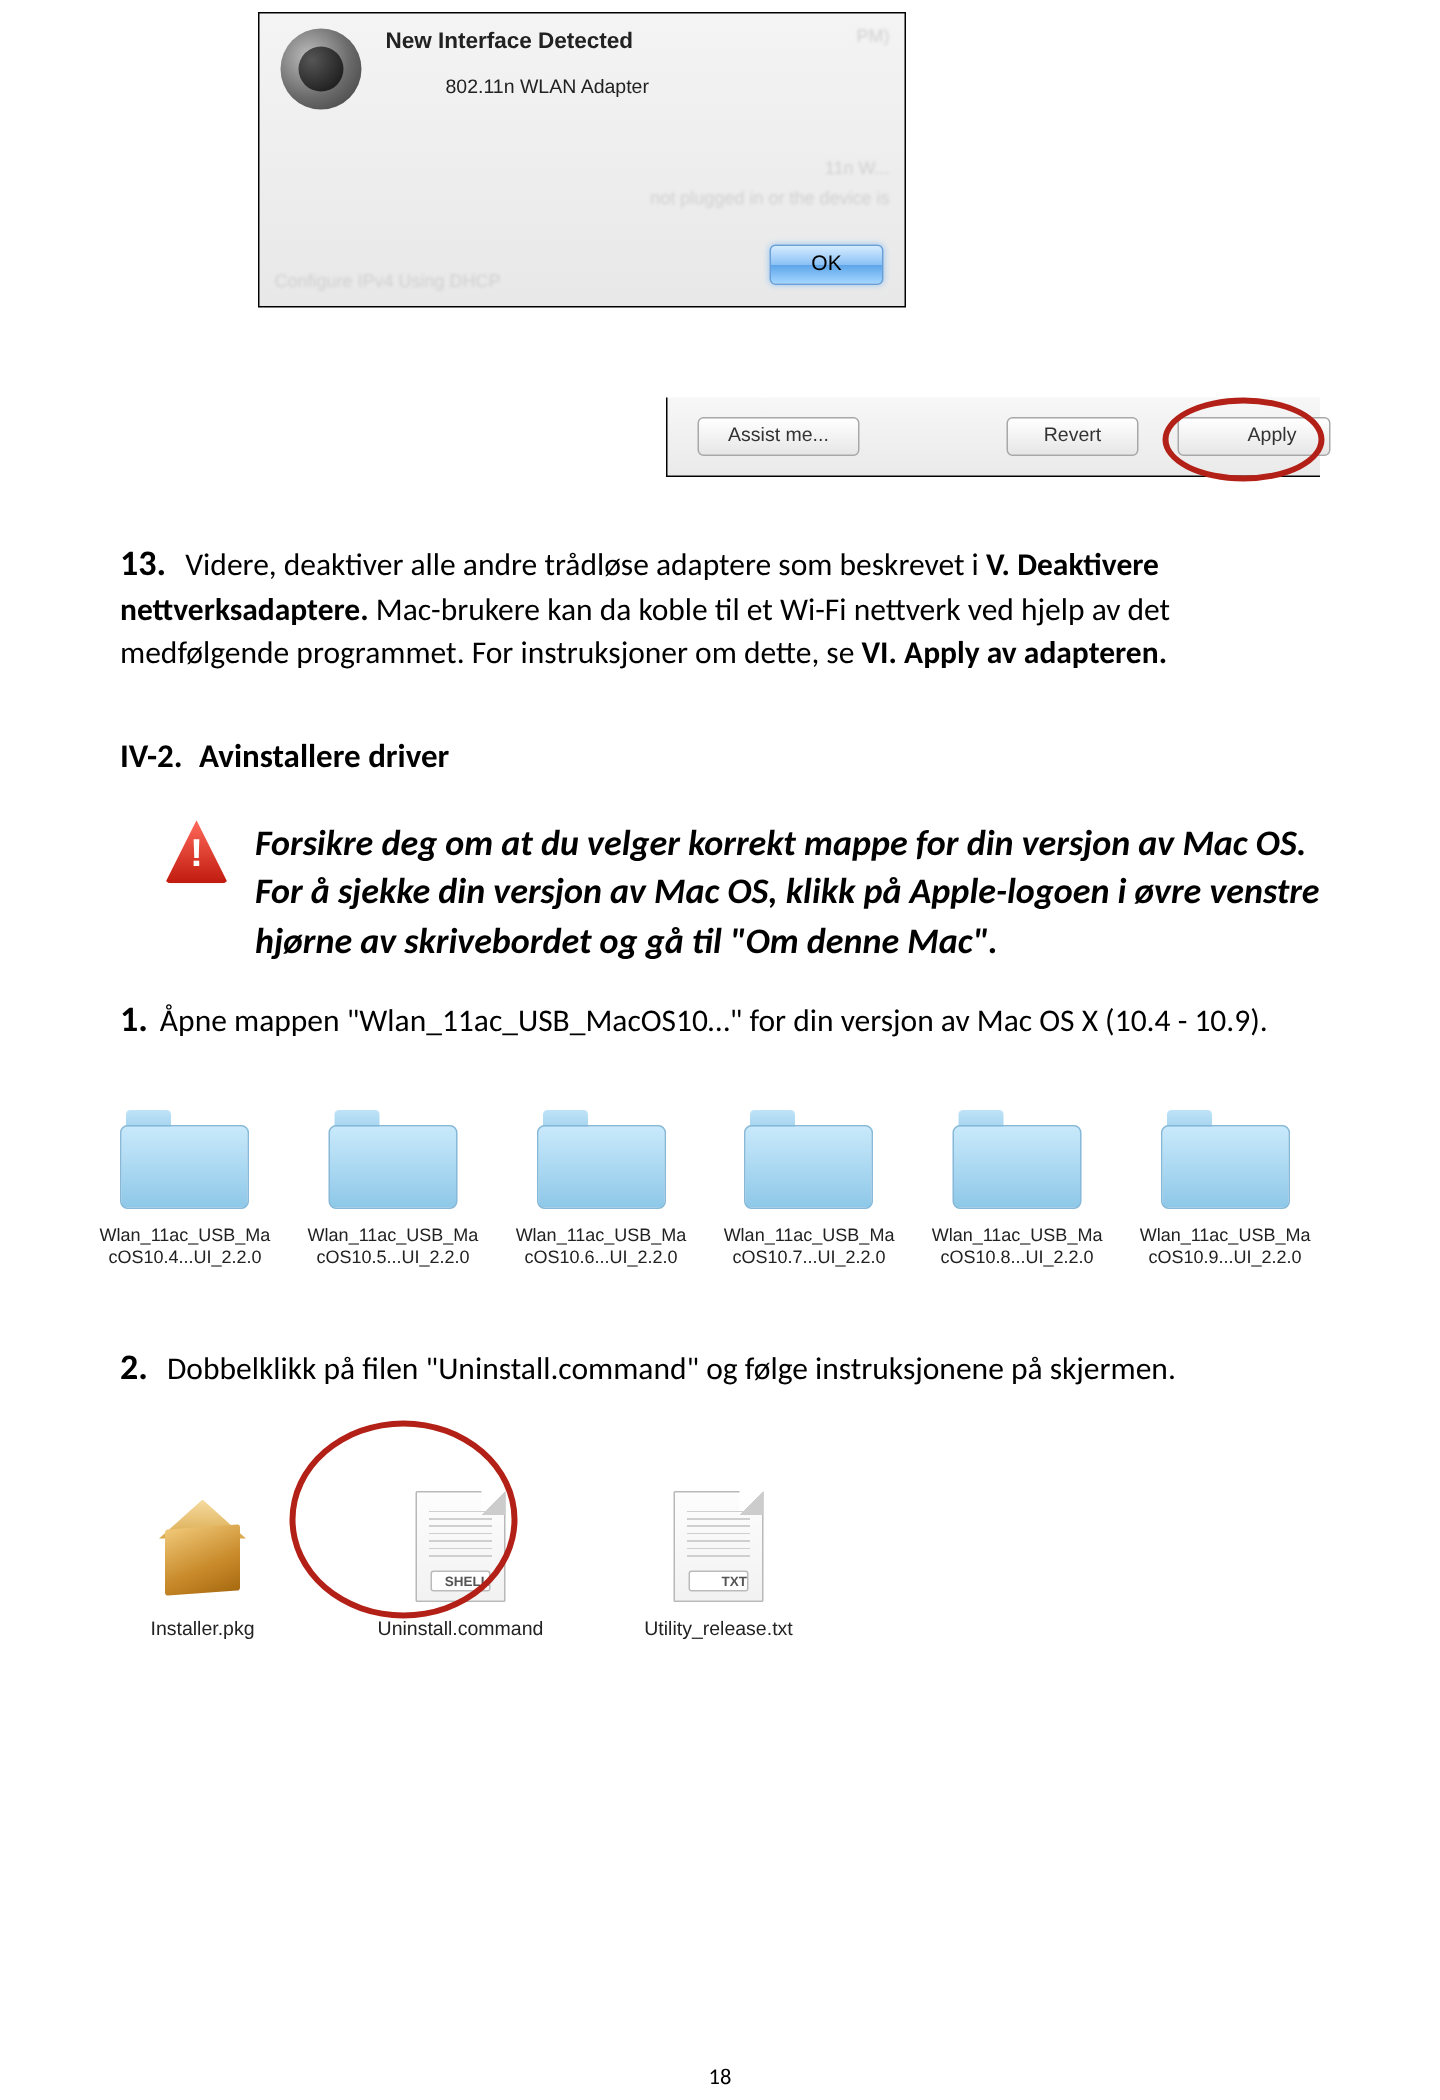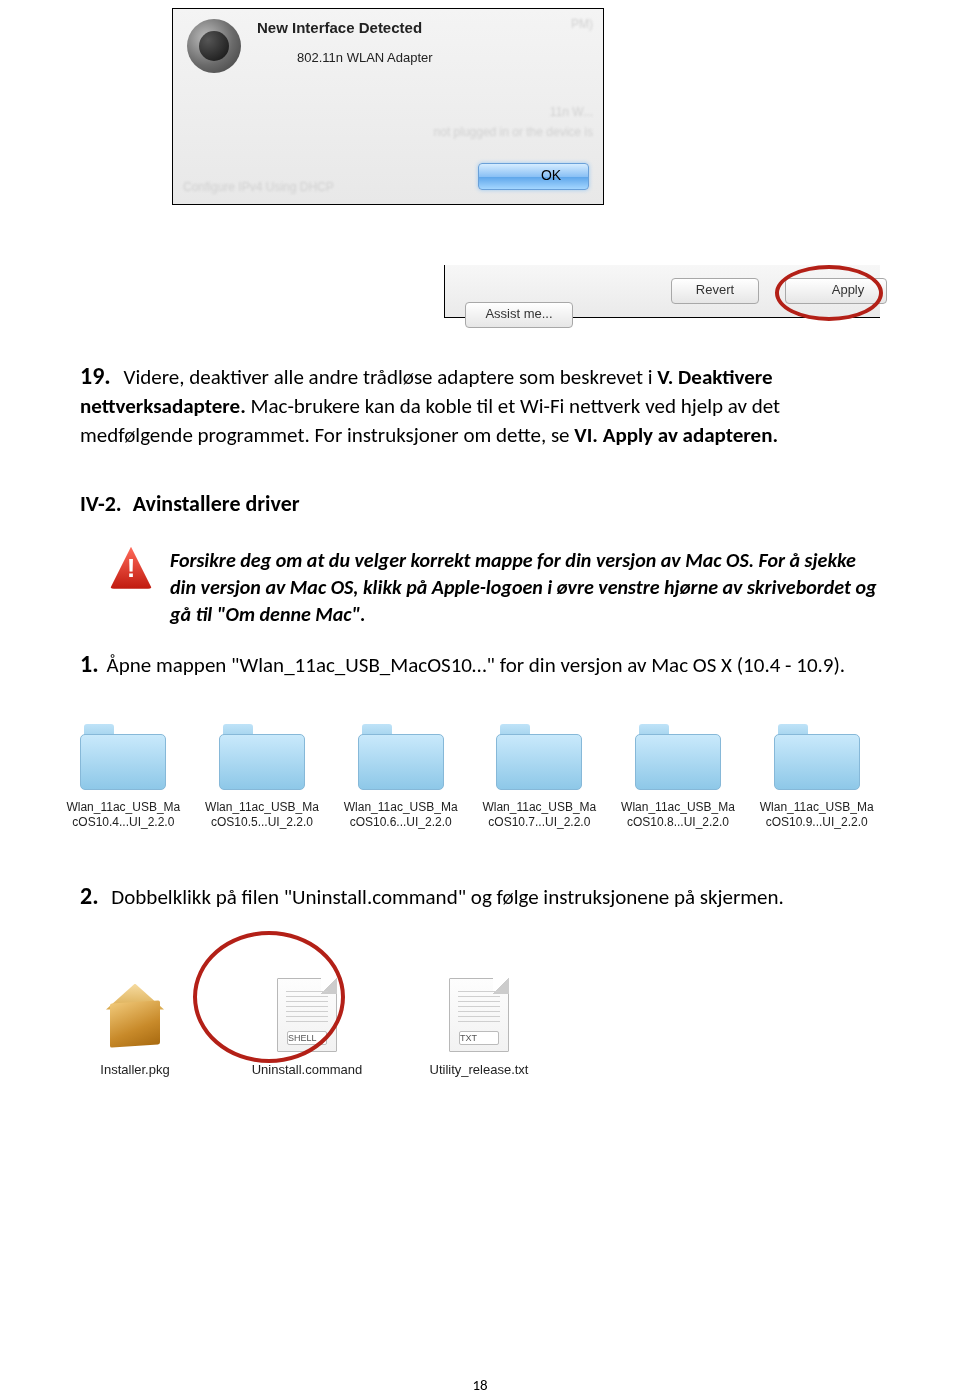--- a/index.html
+++ b/index.html
@@ -7,59 +7,59 @@
   
   .dialog{width:430px;height:195px;margin:8px 0 0 92px;border:1px solid #000;background:linear-gradient(#f4f4f4,#e8e8e8);position:relative;font-family:"Lucida Grande",Arial,sans-serif;color:#222;}
   .dialog .blurbg{position:absolute;inset:0;overflow:hidden;}
   .dialog .blurline{position:absolute;color:#d0d0d0;font-size:12px;white-space:nowrap;filter:blur(1.2px);}
   .dialog .gear{position:absolute;left:14px;top:10px;width:54px;height:54px;border-radius:50%;background:radial-gradient(circle at 35% 35%,#bdbdbd 0%,#6a6a6a 55%,#3a3a3a 100%);}
   .dialog .gear::before{content:"";position:absolute;inset:12px;border-radius:50%;background:radial-gradient(circle at 30% 30%,#555,#111);}
   .dialog-body{position:absolute;left:84px;top:10px;right:14px;}
   .dialog-title{font-weight:bold;font-size:15px;margin-bottom:6px;}
   .dialog-line{font-size:13px;line-height:1.3;}
   .dialog-device{font-size:13px;margin:14px 0 14px 40px;}
-  .dialog-ok{position:absolute;right:14px;bottom:14px;width:74px;height:25px;border-radius:4px;border:1px solid #6aa0d8;background:linear-gradient(#d5ecff,#8bc1f5 50%,#5da5ea 51%,#a4d6ff);color:#000;font-size:14px;text-align:center;line-height:23px;box-shadow:0 0 4px #9cc9f2;padding-left:35px;}
+  .dialog-ok{position:absolute;right:14px;bottom:14px;width:74px;height:25px;border-radius:4px;border:1px solid #6aa0d8;background:linear-gradient(#d5ecff,#8bc1f5 50%,#5da5ea 51%,#a4d6ff);color:#000;font-size:14px;text-align:center;line-height:23px;box-shadow:0 0 4px #9cc9f2;}
   
   .applybar{position:relative;width:435px;height:52px;margin:60px 0 42px auto;border:1px solid #000;border-top:none;border-right:none;background:linear-gradient(#f7f7f7,#eaeaea);}
   .applybar .btn{position:absolute;top:13px;height:24px;border-radius:4px;border:1px solid #a8a8a8;background:linear-gradient(#ffffff,#e6e6e6);font-size:13px;color:#333;text-align:center;line-height:22px;font-family:"Lucida Grande",Arial,sans-serif;}
-  .assist{left:20px;width:106px;margin-top:24px;}
+  .assist{left:20px;width:106px;}
   .revert{left:226px;width:86px;}
   .apply{left:340px;width:76px;padding-left:24px;}
   .circle-red{position:absolute;border:4px solid #b32017;border-radius:50%;pointer-events:none;}
   .apply-circle{left:330px;top:0px;width:100px;height:48px;}
   
   .step{font-size:21px;line-height:1.35;margin:0 0 24px 0;}
   .step .num{font-weight:bold;font-size:24px;margin-right:8px;}
   .step b, .step-bold{font-weight:bold;}
   .section{font-size:22px;line-height:1.35;margin:40px 0 28px 0;}
   .section .num{font-weight:bold;margin-right:6px;}
   .section .title{font-weight:bold;}
   .warnrow{display:flex;gap:18px;margin:10px 0 20px 30px;}
   .warn-icon{width:42px;height:42px;flex:none;position:relative;}
   .warn-tri{position:absolute;inset:0;background:linear-gradient(#ff6a5a,#c01a0e);clip-path:polygon(50% 0,100% 100%,0 100%);border-radius:4px;}
   .warn-tri::after{content:"!";position:absolute;left:0;right:0;top:6px;text-align:center;color:#fff;font-weight:bold;font-size:26px;font-family:Arial;}
-  .warn-text{font-style:italic;font-weight:bold;font-size:20px;line-height:1.35;}
+  .warn-text{font-style:italic;font-weight:bold;font-size:24px;line-height:1.35;}
   
   .folders{display:flex;gap:12px;margin:44px 0 28px -20px;}
   .folder{width:134px;text-align:center;font-family:"Lucida Grande",Arial,sans-serif;font-size:12px;color:#222;}
   .folder-icon{width:86px;height:66px;margin:0 auto 10px;position:relative;}
   .folder-icon::before{content:"";position:absolute;left:4px;top:0;width:30px;height:12px;border-radius:3px 3px 0 0;background:linear-gradient(#bfe3f8,#a5d4ee);}
   .folder-icon::after{content:"";position:absolute;left:0;top:10px;right:0;bottom:0;border-radius:5px;background:linear-gradient(#c9e9fb,#8ec8e8);border:1px solid #86b8d8;}
   .folder-label{line-height:1.25;white-space:pre-line;}
   
   .files{display:flex;gap:42px;margin:24px 0 0 -10px;align-items:flex-end;position:relative;height:140px;}
   .file{width:130px;text-align:center;font-family:"Lucida Grande",Arial,sans-serif;font-size:13px;color:#222;position:relative;}
   .file-label{margin-top:10px;}
   .icon-installer{width:70px;height:70px;margin:0 auto;position:relative;}
   .icon-installer .box{position:absolute;left:10px;top:20px;width:50px;height:44px;background:linear-gradient(160deg,#f0c878 0%,#c88a2a 60%,#a86a10 100%);transform:skewY(-4deg);border-radius:2px;}
   .icon-installer .flap{position:absolute;left:6px;top:2px;width:58px;height:26px;background:linear-gradient(#f6dba0,#d9a94d);clip-path:polygon(0 100%,50% 0,100% 100%);}
   .icon-doc{width:58px;height:72px;margin:0 auto;background:linear-gradient(#fdfdfd,#f2f2f2);border:1px solid #b8b8b8;position:relative;border-radius:1px;}
   .icon-doc::before{content:"";position:absolute;right:-1px;top:-1px;width:16px;height:16px;background:linear-gradient(135deg,#fff 49%,#ccc 50%);}
   .icon-doc .lines{position:absolute;left:8px;right:8px;top:12px;bottom:28px;background:repeating-linear-gradient(#cfcfcf 0,#cfcfcf 1px,transparent 1px,transparent 5px);}
-  .icon-doc .tag{position:absolute;left:0;right:0;bottom:6px;text-align:left;font-size:9px;font-weight:normal;color:#555;background:#fff;border:1px solid #bbb;width:38px;margin:0 auto;border-radius:2px;padding:1px 0;}
+  .icon-doc .tag{position:absolute;left:0;right:0;bottom:6px;text-align:right;font-size:9px;font-weight:bold;color:#555;background:#fff;border:1px solid #bbb;width:38px;margin:0 auto;border-radius:2px;padding:1px 0;}
   .uninstall-circle{left:123px;top:-6px;width:144px;height:124px;}
   .pagenum{position:absolute;bottom:14px;left:0;right:0;text-align:center;font-size:15px;}
 </style>
 </head>
 <body>
 
 <div class="page">
 
   <div class="dialog">
     <div class="blurbg">
@@ -77,21 +77,21 @@
   </div>
 
   <div class="applybar">
     <div class="btn assist">Assist me...</div>
     <div class="btn revert">Revert</div>
     <div class="btn apply">Apply</div>
     <div class="circle-red apply-circle"></div>
   </div>
 
   <p class="step">
-    <span class="num">19.</span>
+    <span class="num">13.</span>
     <span>Videre, deaktiver alle andre trådløse adaptere som beskrevet i </span>
     <b>V. Deaktivere nettverksadaptere.</b>
     <span> Mac-brukere kan da koble til et Wi-Fi nettverk ved hjelp av det medfølgende programmet. For instruksjoner om dette, se </span>
     <b>VI. Apply av adapteren.</b>
   </p>
 
   <p class="section">
     <span class="num">IV-2.</span>
     <span class="title">Avinstallere driver</span>
   </p>

